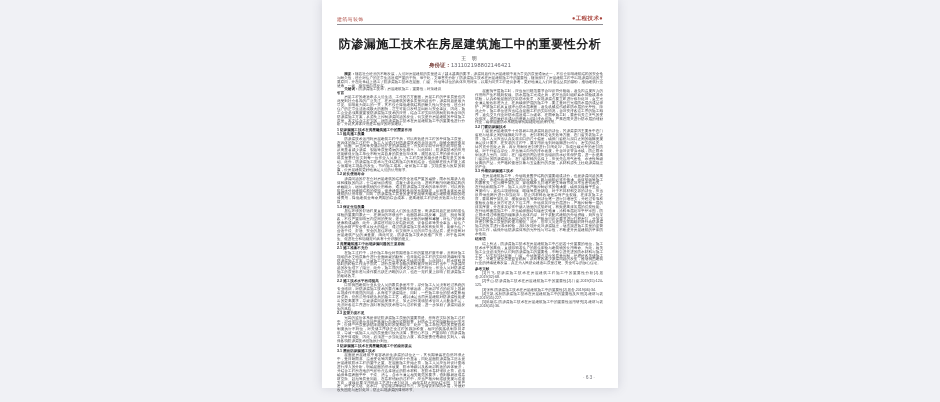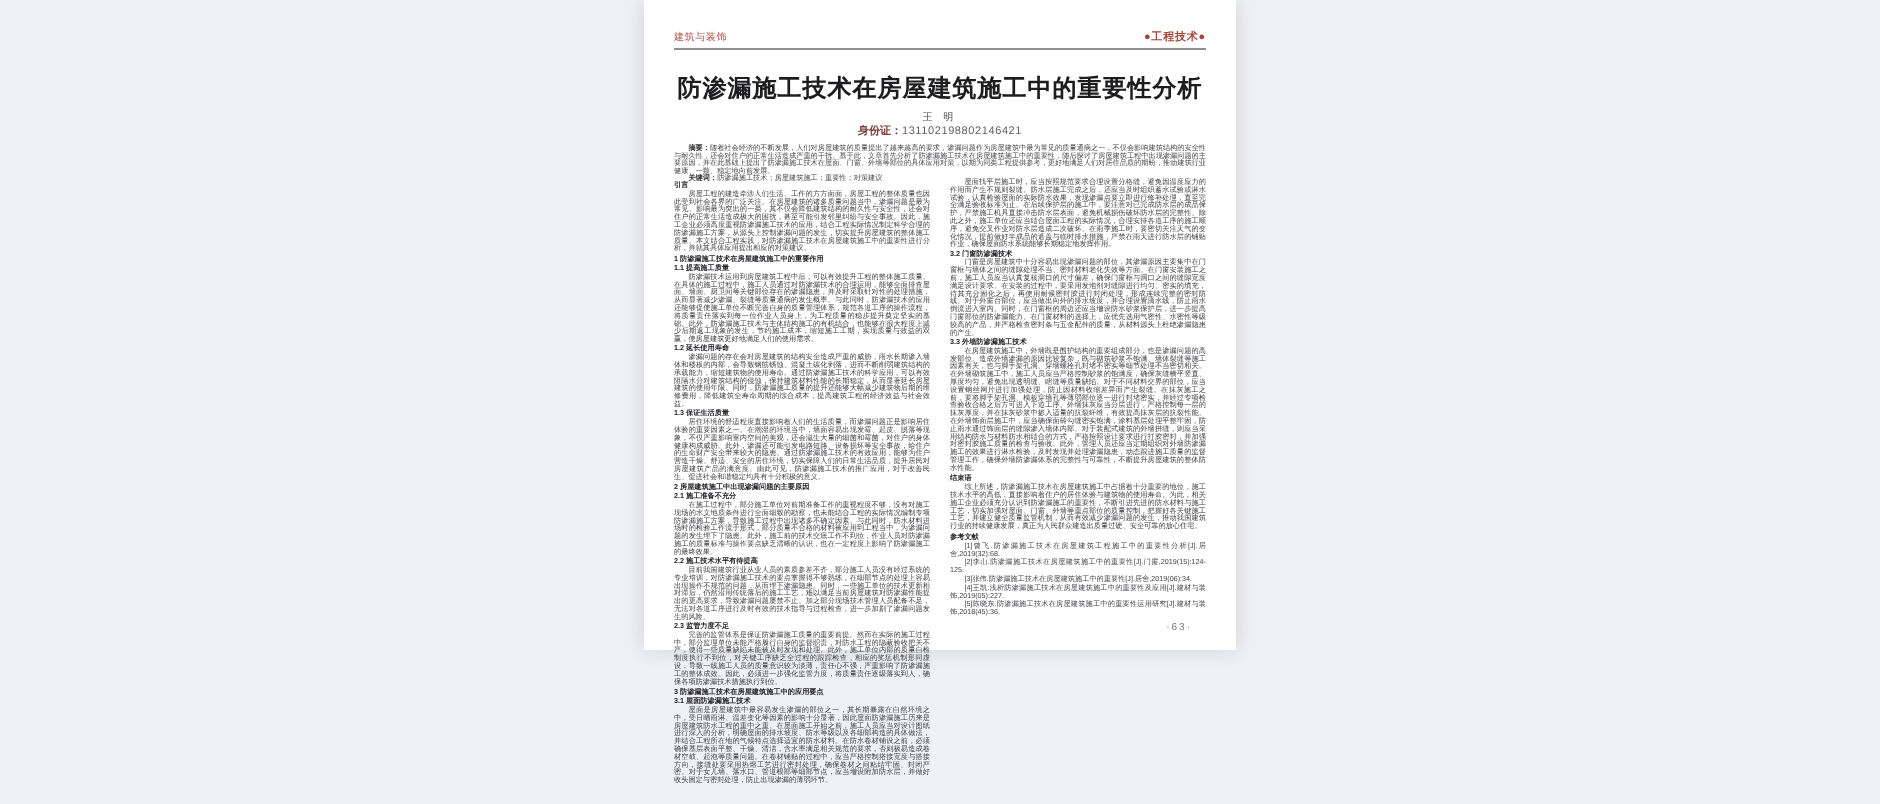--- a/index.html
+++ b/index.html
@@ -1,18 +1,18 @@
 <!DOCTYPE html>
 <html><head>
 <meta charset="utf-8">
 <style>
   html,body{margin:0;padding:0;}
   body{width:940px;height:402px;overflow:hidden;font-family:"Liberation Sans","DejaVu Sans",sans-serif;}
   .canvas{position:relative;width:940px;height:402px;background:#f0f1f5;overflow:hidden;}
-  .sheet{position:absolute;left:322px;top:0;width:296px;height:325px;background:#ffffff;
+  .sheet{position:absolute;left:322px;top:0;width:296px;height:388px;background:#ffffff;
          box-shadow:0 0 10px rgba(70,70,100,0.18);}
   
   .hdr{position:absolute;left:15px;right:15px;top:12px;height:10px;display:flex;
        justify-content:space-between;align-items:flex-end;}
   .jname{font-size:5px;color:#b0524a;letter-spacing:.3px;}
   .ctag{font-size:5.5px;color:#a8433c;letter-spacing:.4px;font-weight:bold;}
   .hrule{position:absolute;left:15px;right:15px;top:24px;border-top:1px solid #8f8f95;}
   
   .title{position:absolute;left:6px;right:6px;top:36px;text-align:center;font-size:12px;
          font-weight:bold;color:#1d1d1f;letter-spacing:.5px;font-family:"Liberation Serif","DejaVu Serif",serif;}

